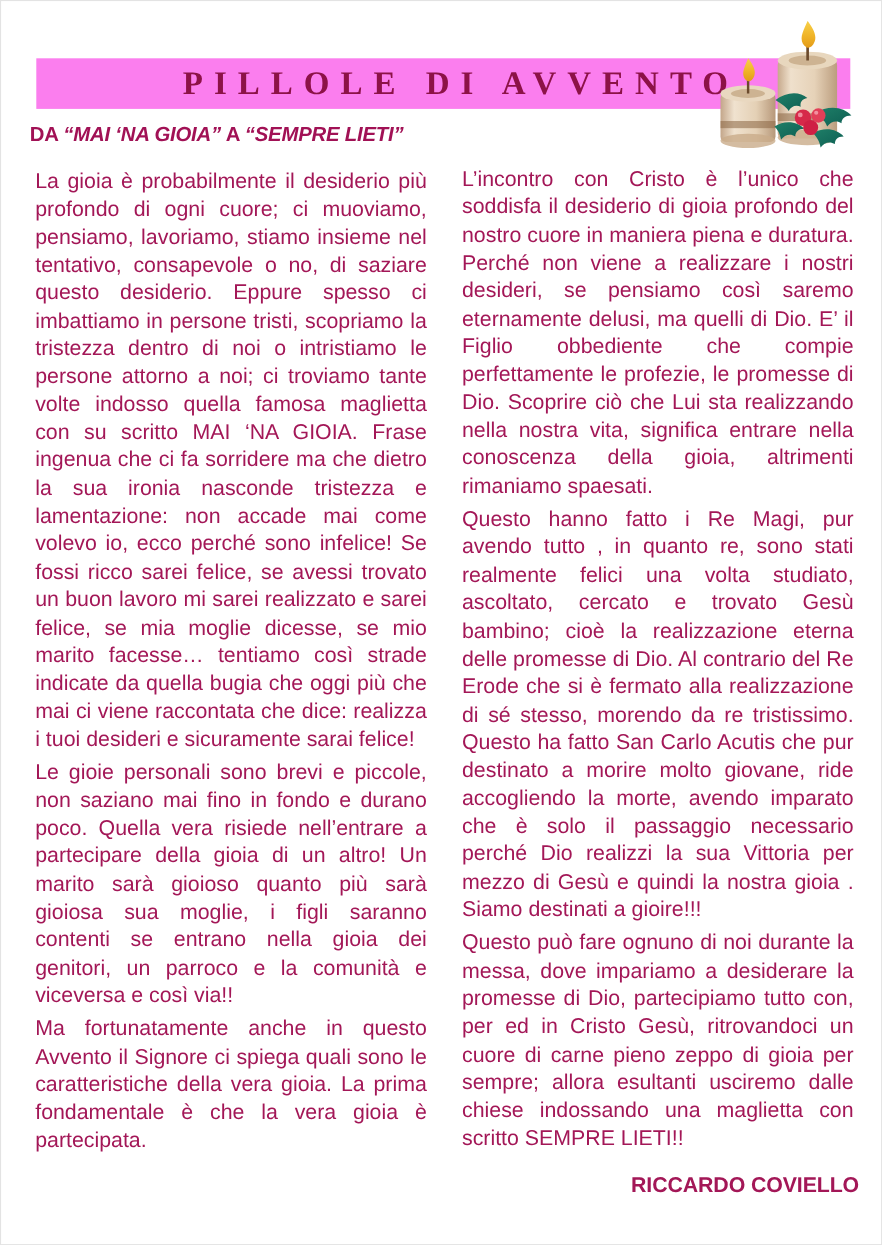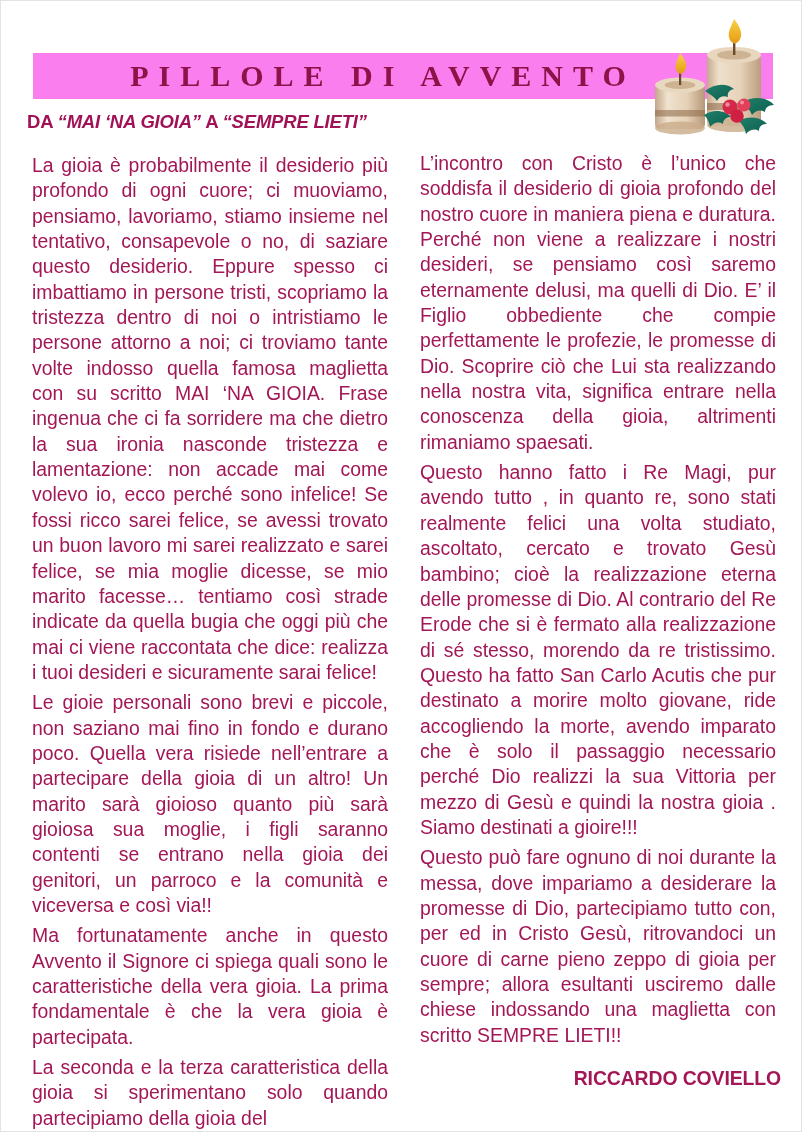--- a/index.html
+++ b/index.html
@@ -36,20 +36,21 @@
     width: 700px;
     height: 46px;
     line-height: 46px;
     text-align: center;
     font-family: "Liberation Serif", serif;
     font-weight: bold;
     font-size: 30px;
     letter-spacing: 10px;
     color: #8c1247;
     white-space: nowrap;
+    padding-left: 36px;
   }
 
   
   .candles {
     position: absolute;
     left: 640px;
     top: 18px;
     width: 152px;
     height: 122px;
   }
@@ -176,21 +177,20 @@
   </div>
 
   <div class="headline">
     <span>DA </span><span class="q">“MAI ‘NA GIOIA”</span><span> A </span><span class="q">“SEMPRE LIETI”</span>
   </div>
 
   <div class="col col-left">
     <p>La gioia è probabilmente il desiderio più profondo di ogni cuore; ci muoviamo, pensiamo, lavoriamo, stiamo insieme nel tentativo, consapevole o no, di saziare questo desiderio. Eppure spesso ci imbattiamo in persone tristi, scopriamo la tristezza dentro di noi o intristiamo le persone attorno a noi; ci troviamo tante volte indosso quella famosa maglietta con su scritto MAI ‘NA GIOIA. Frase ingenua che ci fa sorridere ma che dietro la sua ironia nasconde tristezza e lamentazione: non accade mai come volevo io, ecco perché sono infelice! Se fossi ricco sarei felice, se avessi trovato un buon lavoro mi sarei realizzato e sarei felice, se mia moglie dicesse, se mio marito facesse… tentiamo così strade indicate da quella bugia che oggi più che mai ci viene raccontata che dice: realizza i tuoi desideri e sicuramente sarai felice!</p>
     <p>Le gioie personali sono brevi e piccole, non saziano mai fino in fondo e durano poco. Quella vera risiede nell’entrare a partecipare della gioia di un altro! Un marito sarà gioioso quanto più sarà gioiosa sua moglie, i figli saranno contenti se entrano nella gioia dei genitori, un parroco e la comunità e viceversa e così via!!</p>
     <p>Ma fortunatamente anche in questo Avvento il Signore ci spiega quali sono le caratteristiche della vera gioia. La prima fondamentale è che la vera gioia è partecipata.</p>
-    <p>La seconda e la terza caratteristica della gioia si sperimentano solo quando partecipiamo della gioia del</p>
   </div>
 
   <div class="col col-right">
     <p>L’incontro con Cristo è l’unico che soddisfa il desiderio di gioia profondo del nostro cuore in maniera piena e duratura. Perché non viene a realizzare i nostri desideri, se pensiamo così saremo eternamente delusi, ma quelli di Dio. E’ il Figlio obbediente che compie perfettamente le profezie, le promesse di Dio. Scoprire ciò che Lui sta realizzando nella nostra vita, significa entrare nella conoscenza della gioia, altrimenti rimaniamo spaesati.</p>
     <p>Questo hanno fatto i Re Magi, pur avendo tutto , in quanto re, sono stati realmente felici una volta studiato, ascoltato, cercato e trovato Gesù bambino; cioè la realizzazione eterna delle promesse di Dio. Al contrario del Re Erode che si è fermato alla realizzazione di sé stesso, morendo da re tristissimo. Questo ha fatto San Carlo Acutis che pur destinato a morire molto giovane, ride accogliendo la morte, avendo imparato che è solo il passaggio necessario perché Dio realizzi la sua Vittoria per mezzo di Gesù e quindi la nostra gioia . Siamo destinati a gioire!!!</p>
     <p>Questo può fare ognuno di noi durante la messa, dove impariamo a desiderare la promesse di Dio, partecipiamo tutto con, per ed in Cristo Gesù, ritrovandoci un cuore di carne pieno zeppo di gioia per sempre; allora esultanti usciremo dalle chiese indossando una maglietta con scritto SEMPRE LIETI!!</p>
     <div class="signature">RICCARDO COVIELLO</div>
   </div>
 
 </div>

